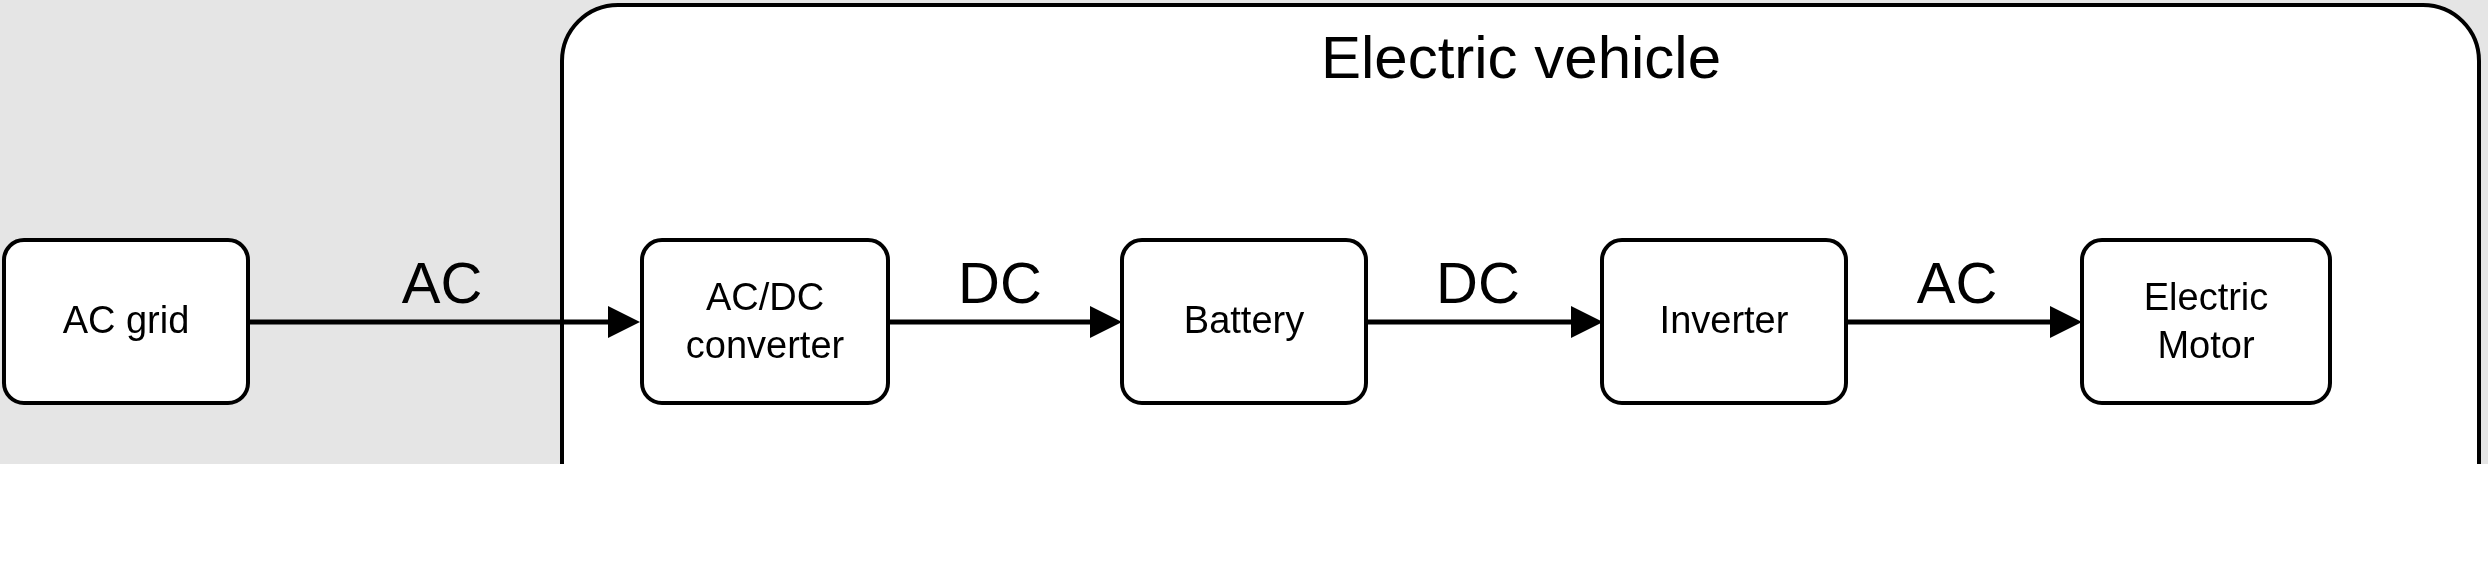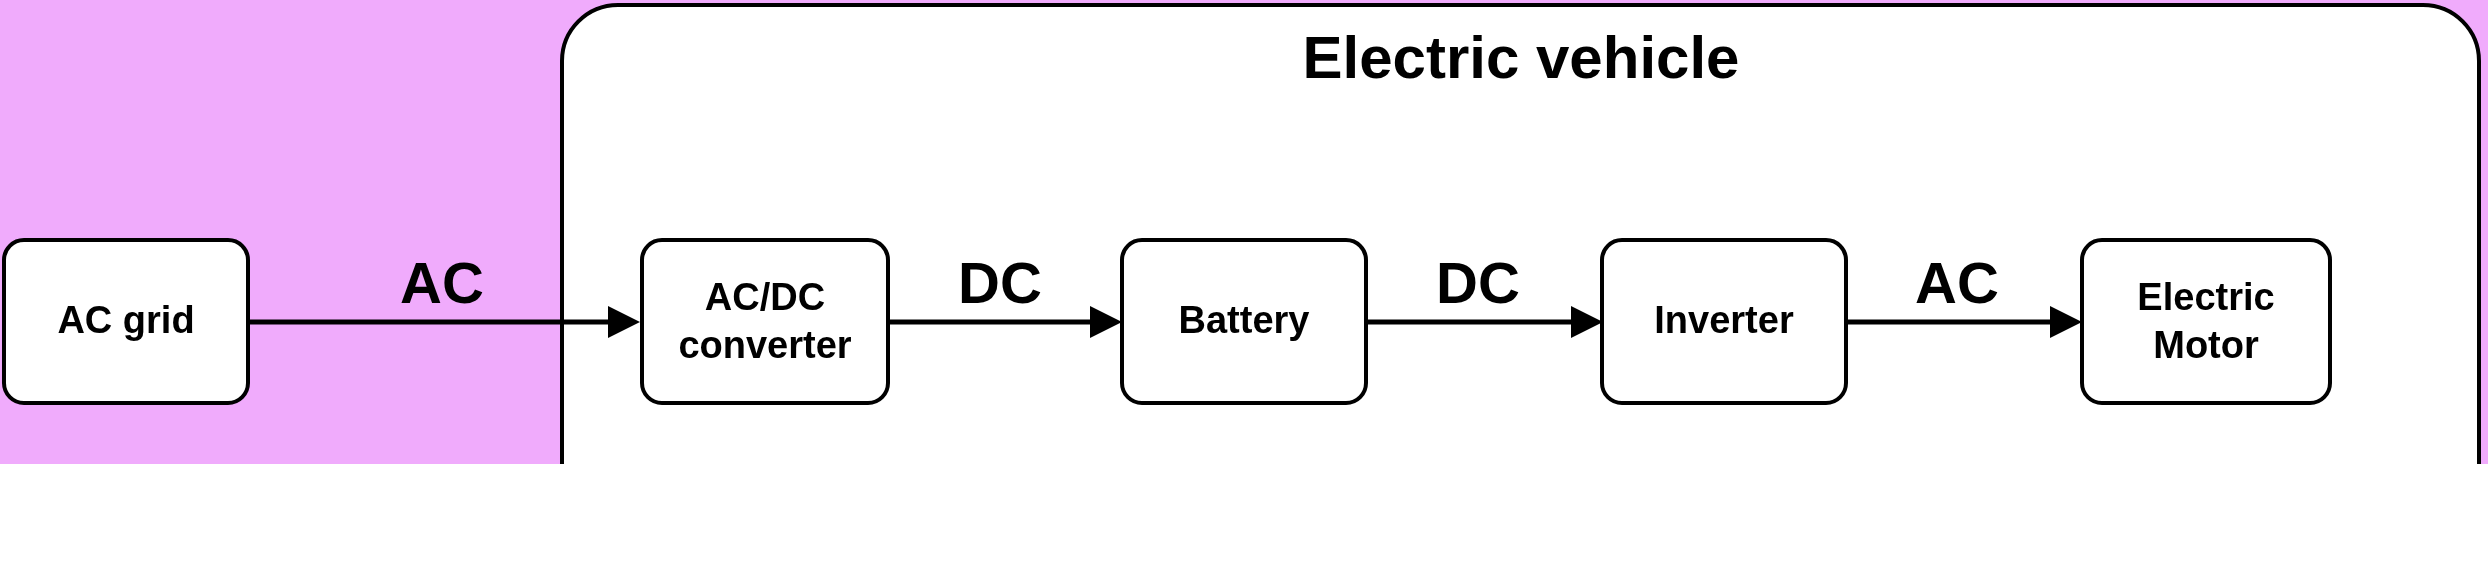--- a/index.html
+++ b/index.html
@@ -8,23 +8,22 @@
     padding: 0;
     background: #ffffff;
   }
   body {
     font-family: "Liberation Sans", sans-serif;
   }
   #canvas {
     position: relative;
     width: 2488px;
     height: 464px;
-    background: #f0abfc;
+    background: #e5e5e5;
     overflow: hidden;
-    font-weight: bold;
   }
   #diagram-svg {
     position: absolute;
     inset: 0;
     width: 2488px;
     height: 568px;
     display: block;
   }
   .node-rect {
     fill: #ffffff;

